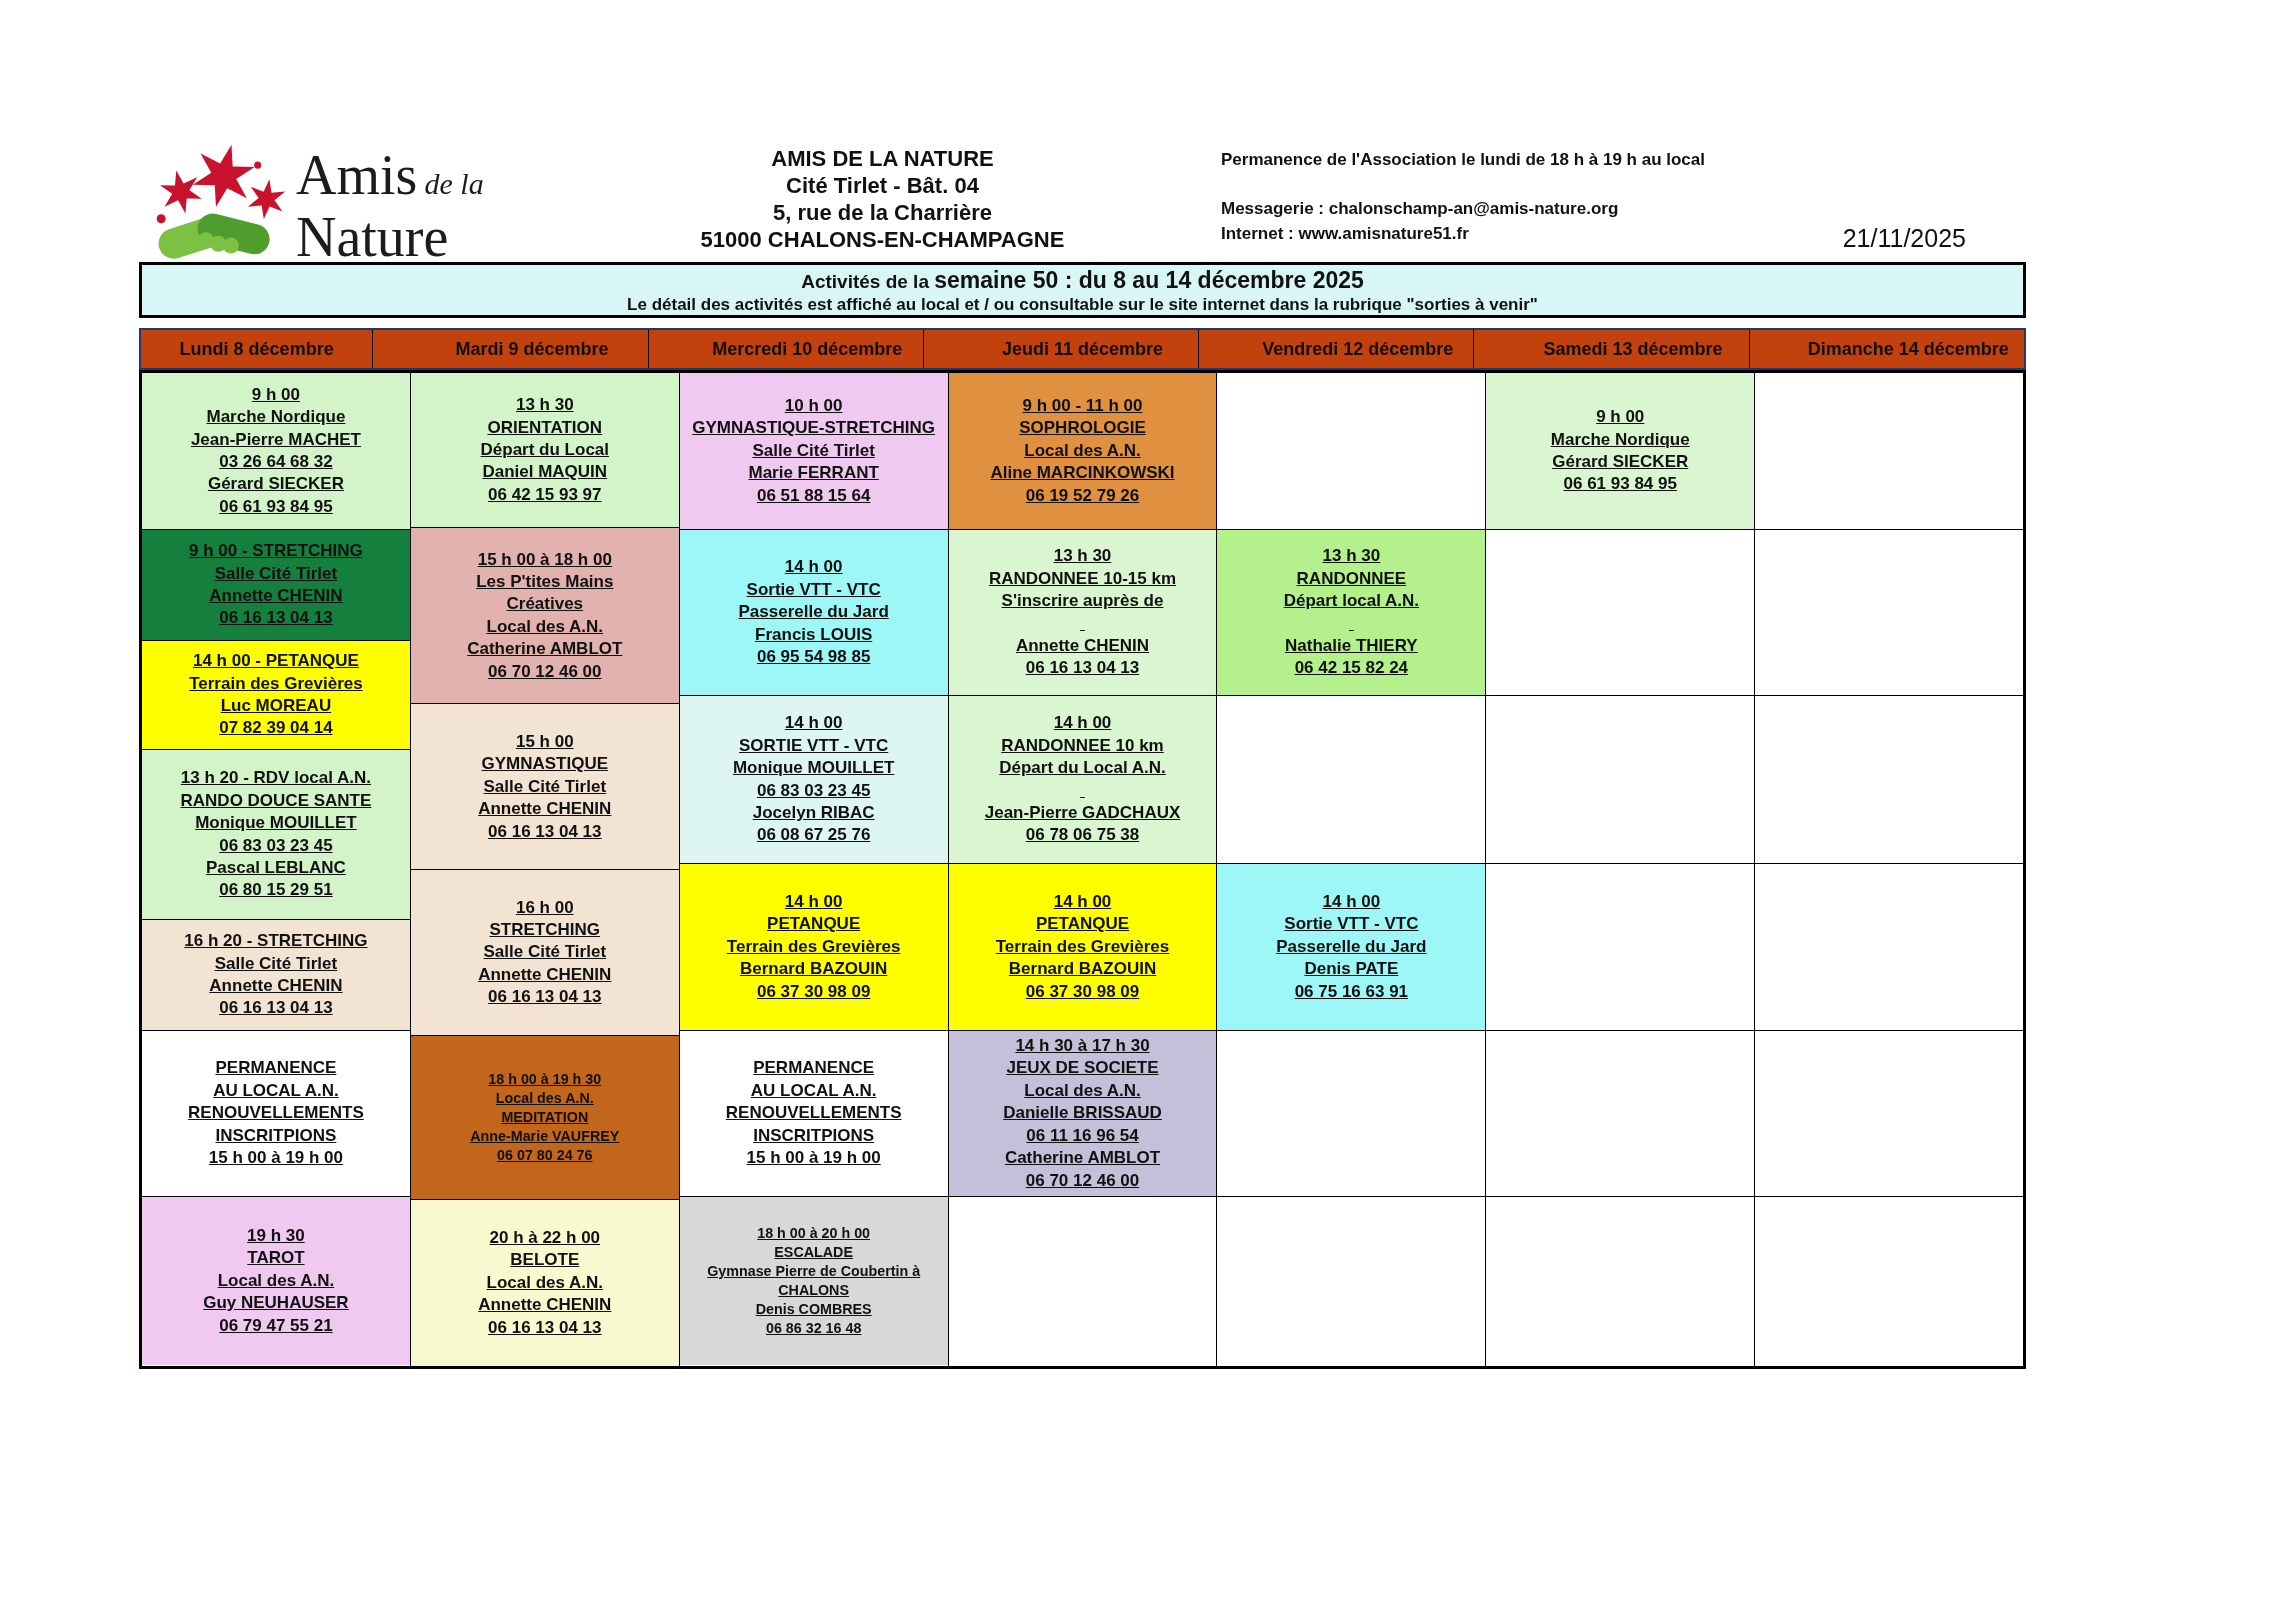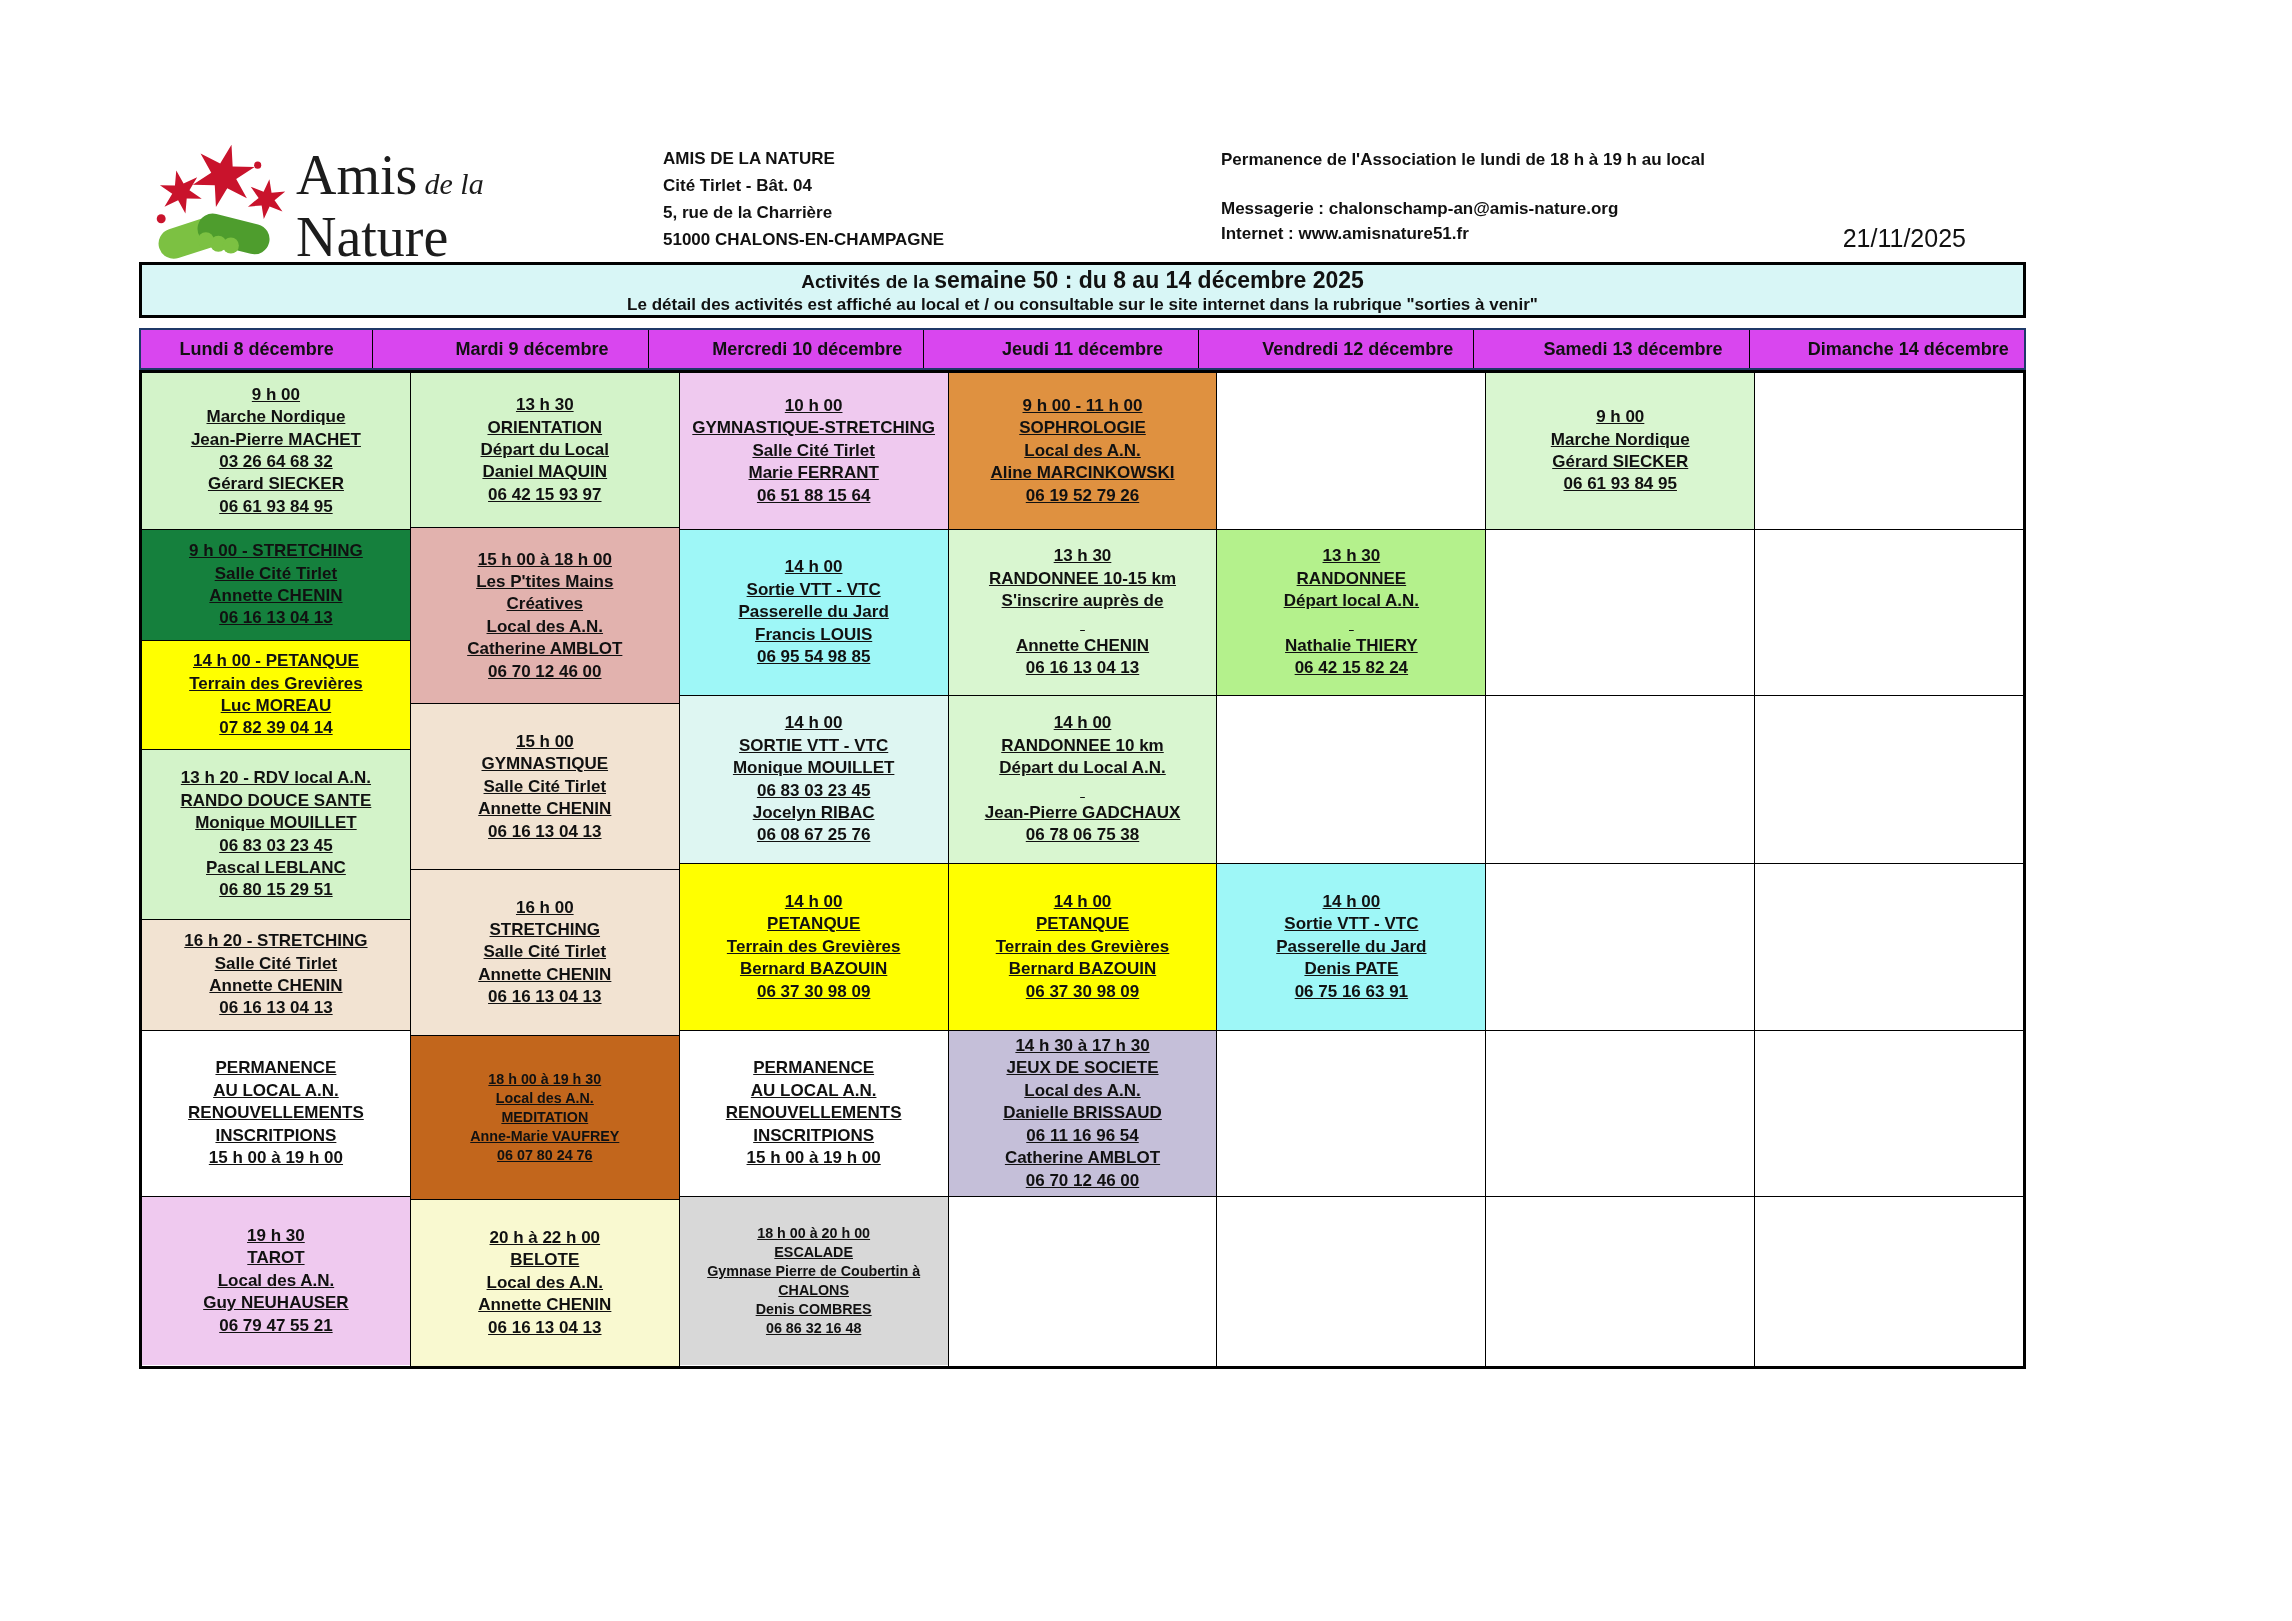--- a/index.html
+++ b/index.html
@@ -10,37 +10,37 @@
   .logo{position:absolute;left:154px;top:133px;width:421px;height:134px;}
   .logo svg{position:absolute;left:0;top:0;}
   .logo-text{position:absolute;left:142px;top:14px;font-family:"Liberation Serif",serif;}
   .logo-line1{font-size:56px;line-height:56px;color:#1c1c1c;}
   .logo-line1 .dela{font-style:italic;font-size:30px;margin-left:7.2px;}
   .logo-line2{font-size:56px;line-height:54px;color:#1c1c1c;margin-top:-1.8px;}
   .logo-sub{font-family:"Liberation Sans",sans-serif;font-size:20.6px;letter-spacing:2.2px;
             color:#63a54b;margin-top:2.7px;white-space:nowrap;}
 
   
-  .org{position:absolute;left:663px;top:145px;width:439px;text-align:left;
-       font-weight:bold;font-size:17px;line-height:27px;}
+  .org{position:absolute;left:663px;top:145px;width:439px;text-align:center;
+       font-weight:bold;font-size:22px;line-height:27px;}
   .info{position:absolute;left:1221px;top:147px;width:770px;font-weight:bold;font-size:17px;line-height:25px;}
   .info .gap{height:24px;}
   .date{position:absolute;left:1782px;top:224px;width:184px;text-align:right;
         font-size:25px;font-weight:normal;}
 
   
   .banner{position:absolute;left:139px;top:262px;width:1887px;height:56px;
           box-sizing:border-box;border:3.6px solid #000;background:#d8f6f6;text-align:center;}
   .banner-l1{margin-top:2.7px;font-weight:bold;font-size:19px;line-height:25px;}
   .banner-l1 .big{font-size:23px;}
   .banner-l2{font-weight:bold;font-size:17px;line-height:21.5px;}
 
   
   .table{position:absolute;left:139px;top:328px;width:1887px;}
-  .hdr{display:flex;box-sizing:border-box;border:2.7px solid #1f3968;background:#d946ef;height:42px;gap:43px;}
+  .hdr{display:flex;box-sizing:border-box;border:2.7px solid #1f3968;background:#c2410c;height:42px;gap:43px;}
   .hdr-cell{flex:1;display:flex;align-items:center;justify-content:center;
             border-right:1.8px solid #000;font-weight:bold;font-size:18px;box-sizing:border-box;}
   .hdr-cell:last-child{border-right:none;}
   .grid{display:flex;box-sizing:border-box;border:3.6px solid #000;height:999px;background:#fff;text-decoration:underline;}
   .day-col{flex:1;display:flex;flex-direction:column;border-right:1.8px solid #000;box-sizing:border-box;}
   .day-col:last-child{border-right:none;}
   .cell{box-sizing:border-box;border-bottom:1.8px solid #000;display:flex;flex-direction:column;
         align-items:center;justify-content:center;text-align:center;
         font-weight:bold;font-size:17px;line-height:22.4px;padding:1.8px 3.6px;overflow:hidden;}
   .cell:last-child{border-bottom:none;}

